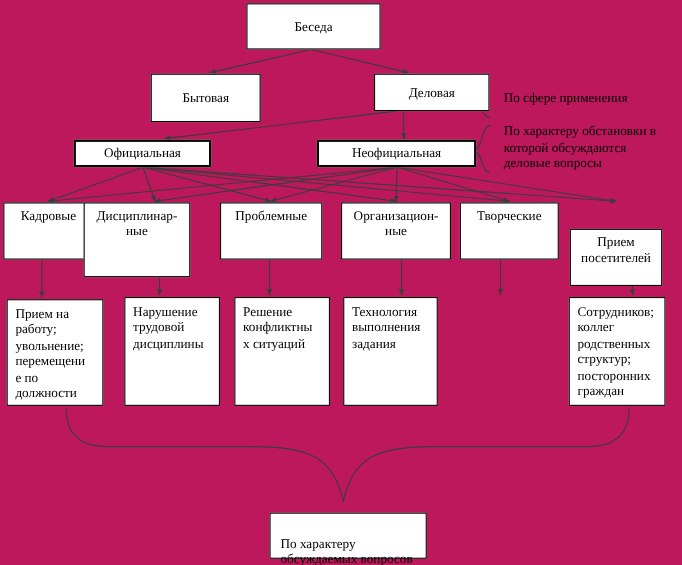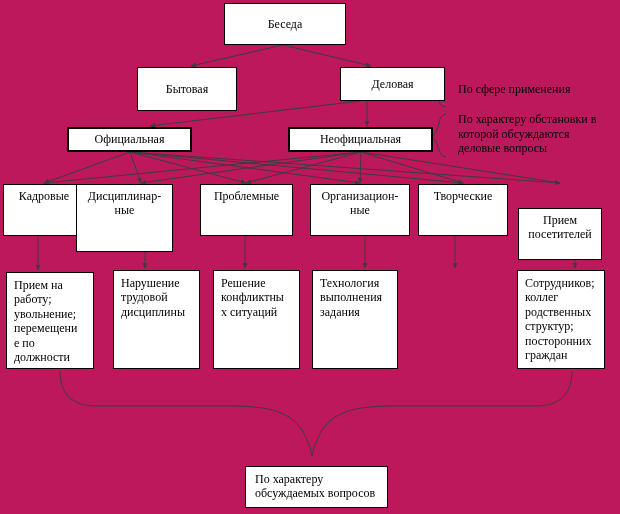--- a/index.html
+++ b/index.html
@@ -30,21 +30,21 @@
   #t2{left:200px;top:184px;width:93px; height:52px;}
   #t3{left:310px;top:184px;width:100px;height:52px;}
   #t4{left:418px;top:184px;width:90px; height:52px;}
   #t5{left:518px;top:184px;width:84px; height:52px;margin-top:24px;}
   #d0{left:6px;  top:272px;width:88px;height:97px;}
   #d1{left:113px;top:270px;width:87px;height:99px;}
   #d2{left:213px;top:270px;width:87px;height:99px;}
   #d3{left:312px;top:270px;width:86px;height:99px;}
   #d4{left:408px;top:270px;width:89px;height:99px;}
   #d5{left:517px;top:270px;width:88px;height:99px;}
-  #n-topics{left:245px;top:466px;width:143px;height:42px;padding:5px 6px 0 9px;}
+  #n-topics{left:245px;top:466px;width:143px;height:42px;padding:20px 6px 0 9px;}
   #a-sphere {left:458px;top:82px;}
   #a-setting{left:458px;top:112px;width:170px;}
 </style>
 </head>
 <body>
 
 <div class="canvas">
 
   <svg class="wires" width="620" height="514" viewBox="0 0 620 514" stroke="#3c3c3c" fill="none" stroke-width="1">
     <defs>

